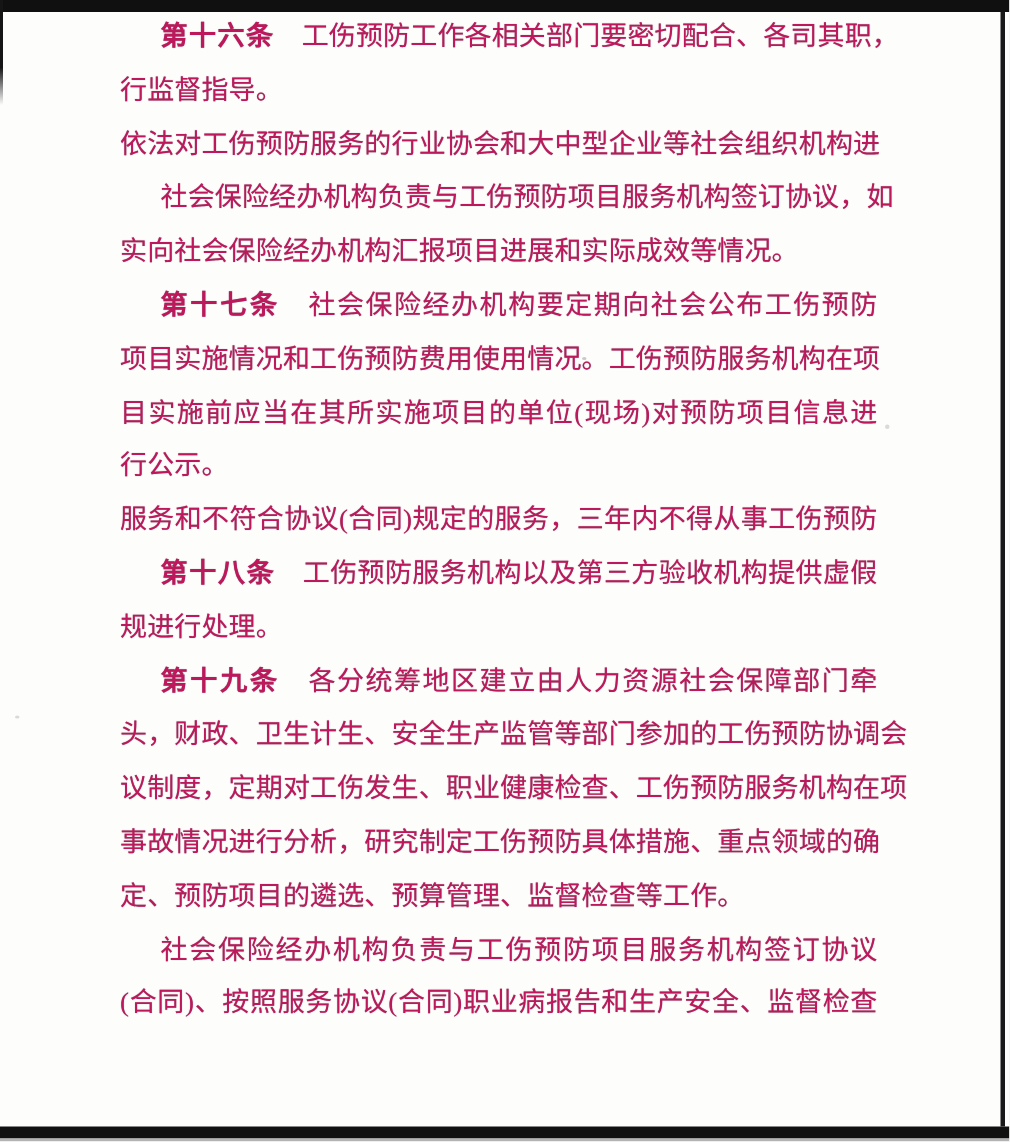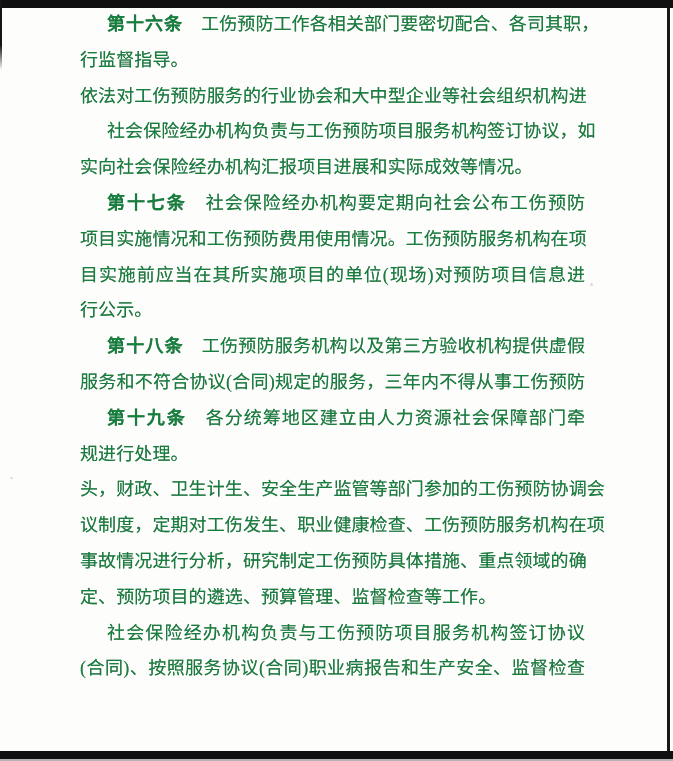--- a/index.html
+++ b/index.html
@@ -42,21 +42,21 @@
     background: linear-gradient(#151515 45px, rgba(21,21,21,0));
   }
   
   .text-block {
     position: absolute;
     left: 80px; top: 7px;
     width: 505px;
     font-size: 18px;
     line-height: 35.8px;
     letter-spacing: 0.1px;
-    color: #15803d;
+    color: #be185d;
     text-shadow: 0 0 0.6px rgba(45,45,45,0.55);
   }
   .line {
     white-space: nowrap;
   }
   .line.fill {
     text-align: justify;
     text-align-last: justify;
   }
   .line.first {
@@ -90,24 +90,24 @@
   <div class="text-block" id="text-block">
       <div class="line first fill"><span class="head">第十六条</span>　工伤预防工作各相关部门要密切配合、各司其职，</div>
       <div class="line">行监督指导。</div>
       <div class="line fill">依法对工伤预防服务的行业协会和大中型企业等社会组织机构进</div>
       <div class="line first fill">社会保险经办机构负责与工伤预防项目服务机构签订协议，如</div>
       <div class="line">实向社会保险经办机构汇报项目进展和实际成效等情况。</div>
       <div class="line first fill"><span class="head">第十七条</span>　社会保险经办机构要定期向社会公布工伤预防</div>
       <div class="line fill">项目实施情况和工伤预防费用使用情况。工伤预防服务机构在项</div>
       <div class="line fill">目实施前应当在其所实施项目的单位(现场)对预防项目信息进</div>
       <div class="line">行公示。</div>
+      <div class="line fill">服务和不符合协议(合同)规定的服务，三年内不得从事工伤预防</div>
       <div class="line first fill"><span class="head">第十八条</span>　工伤预防服务机构以及第三方验收机构提供虚假</div>
-      <div class="line fill">服务和不符合协议(合同)规定的服务，三年内不得从事工伤预防</div>
+      <div class="line">规进行处理。</div>
       <div class="line first fill"><span class="head">第十九条</span>　各分统筹地区建立由人力资源社会保障部门牵</div>
-      <div class="line">规进行处理。</div>
       <div class="line fill">头，财政、卫生计生、安全生产监管等部门参加的工伤预防协调会</div>
       <div class="line fill">议制度，定期对工伤发生、职业健康检查、工伤预防服务机构在项</div>
       <div class="line fill">事故情况进行分析，研究制定工伤预防具体措施、重点领域的确</div>
       <div class="line">定、预防项目的遴选、预算管理、监督检查等工作。</div>
       <div class="line first fill">社会保险经办机构负责与工伤预防项目服务机构签订协议</div>
       <div class="line fill">(合同)、按照服务协议(合同)职业病报告和生产安全、监督检查</div>
     </div>
 
   <div class="speck s1"></div>
   <div class="speck s2"></div>

